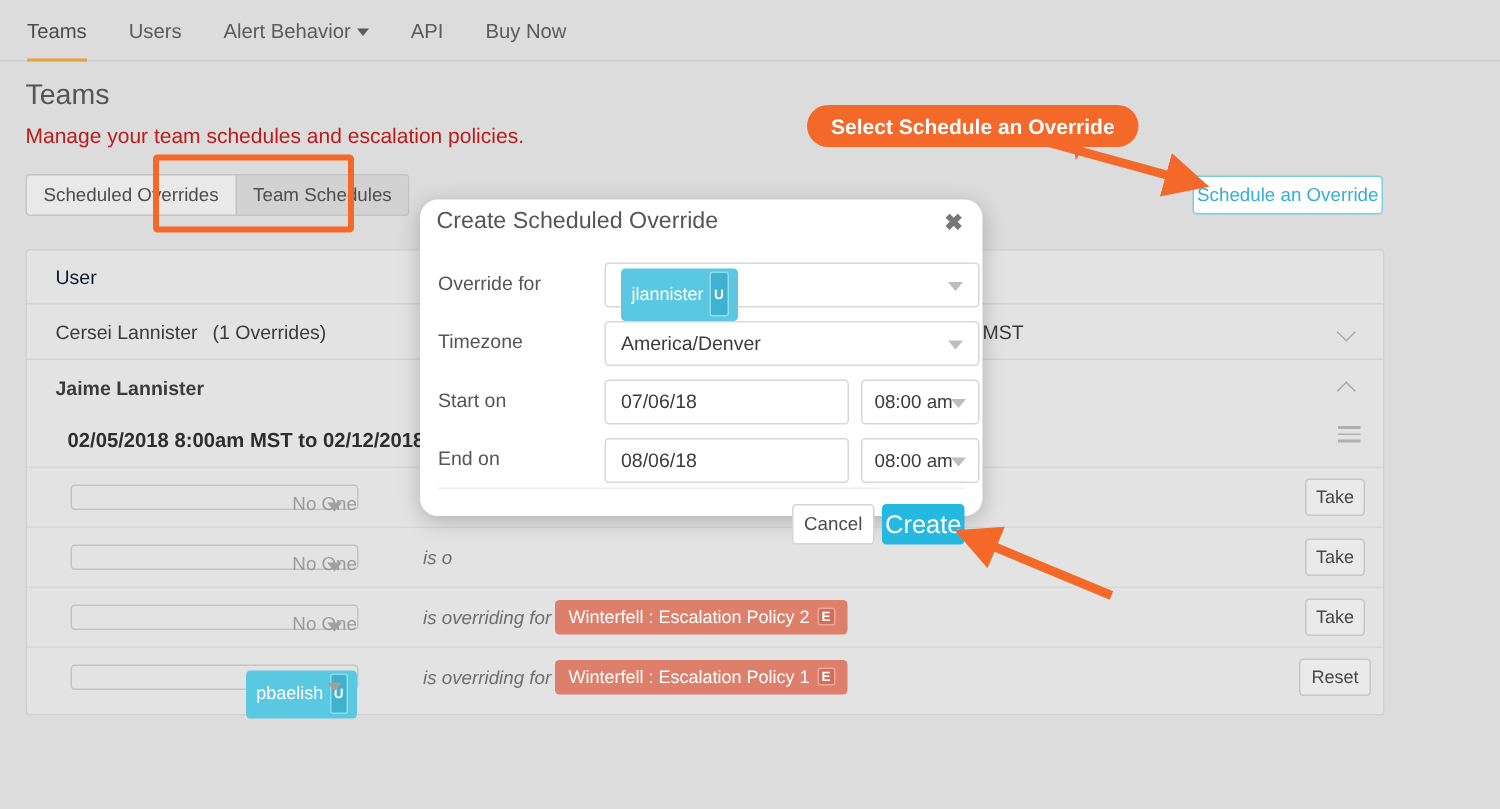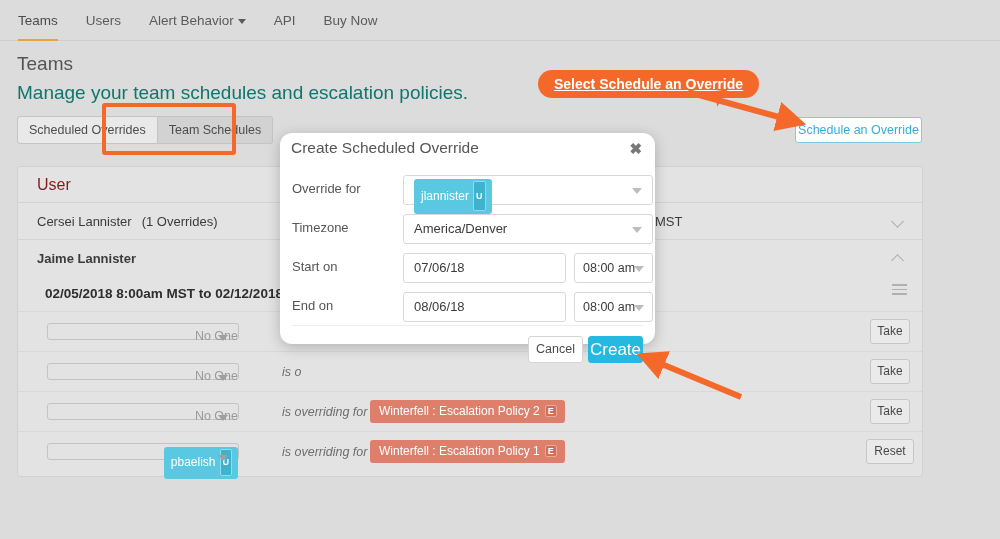--- a/index.html
+++ b/index.html
@@ -34,21 +34,21 @@
     border-top: 5px solid #5b5b5b; vertical-align: middle;
   }
 
   
   .page-title {
     position: absolute; left: 17px; top: 53px;
     font-size: 19px; color: #555; font-weight: normal;
   }
   .page-sub {
     position: absolute; left: 17px; top: 82px;
-    font-size: 19px; color: #0f766e;
+    font-size: 14px; color: #b91c1c;
   }
 
   
   .tabgroup { position: absolute; left: 17px; top: 116px; display: flex; }
   .tab-btn {
     font-size: 12.5px; color: #4d4d4d; background: #e6e6e6;
     border: 1px solid #c4c4c4; padding: 6px 11px 6px 11px; height: 28px;
     line-height: 14px; cursor: pointer; white-space: nowrap;
   }
   .tab-btn:first-child { border-radius: 3px 0 0 3px; background: #e9e9e9; }
@@ -64,39 +64,39 @@
     background: #fff; border: 1px solid #7bcde4; border-radius: 3px;
     color: #36aed4; font-size: 12.5px; line-height: 24px; text-align: center;
     cursor: pointer;
   }
 
   
   .callout {
     position: absolute; left: 538px; top: 70px; height: 28px;
     background: #f4682a; border-radius: 14px; color: #fff;
     font-size: 14px; font-weight: bold; line-height: 28px;
-    padding: 0 16px; white-space: nowrap; text-decoration: underline;
+    padding: 0 16px; white-space: nowrap;
   }
   .callout-tail {
     position: absolute; left: 716px; top: 90px;
     width: 0; height: 0;
     border-top: 16px solid #f4682a;
     border-right: 13px solid transparent;
     transform: rotate(-8deg);
   }
 
   
   .panel {
     position: absolute; left: 17px; top: 166px; width: 906px; height: 311px;
     background: #e3e3e3; border: 1px solid #d1d1d1; border-radius: 3px;
   }
   .row-head {
     height: 36px; border-bottom: 1px solid #d3d3d3;
     display: flex; align-items: center; padding-left: 19px;
-    font-size: 16px; color: #7f1d1d;
+    font-size: 13px; color: #0f172a;
   }
   .row-user {
     height: 37px; border-bottom: 1px solid #d3d3d3;
     display: flex; align-items: center; padding-left: 19px;
     font-size: 13px; color: #3b3b3b; position: relative;
   }
   .row-user .count { color: #3b3b3b; margin-left: 10px; }
   .row-user .tz { position: absolute; left: 637px; }
   .chev {
     position: absolute; right: 17px; width: 13px; height: 13px;

